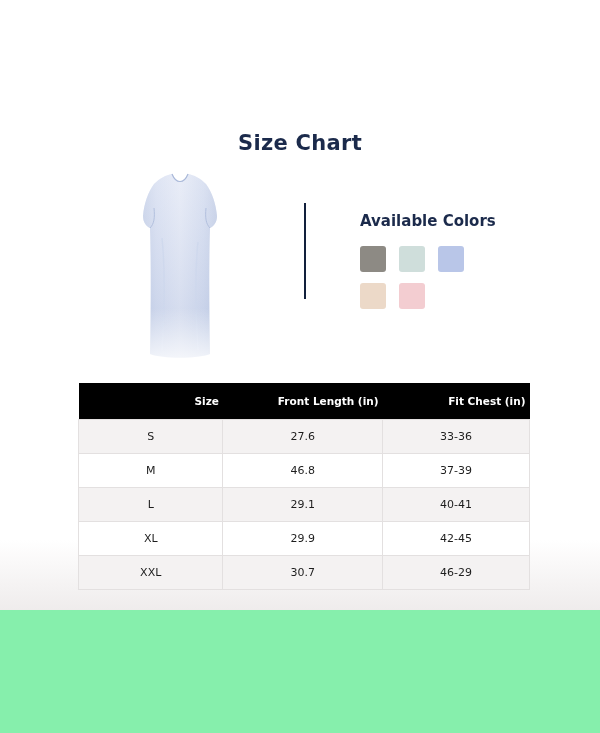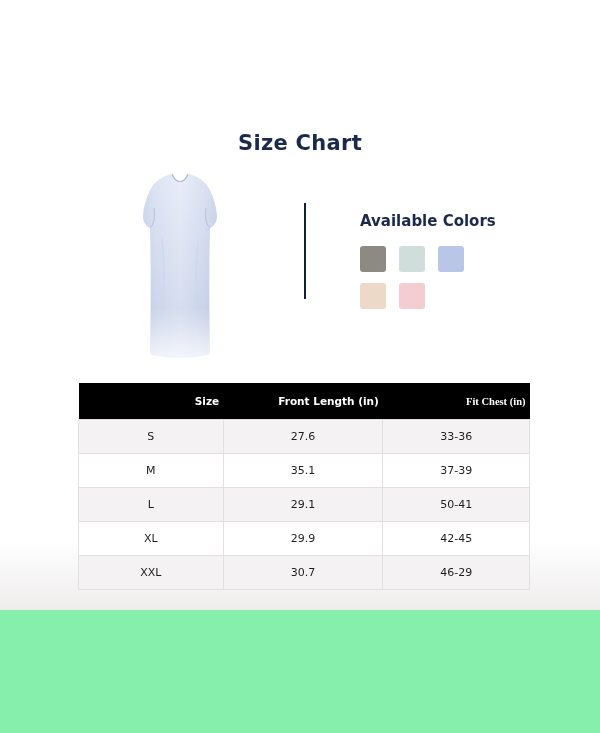--- a/index.html
+++ b/index.html
@@ -136,21 +136,21 @@
     border: 1px solid #e3e0e0;
   }
   .size-table tr.odd td {
     background: #f4f2f2;
   }
   .size-table tr.even td {
     background: #ffffff;
   }
   .col-size { width: 145px; }
   .col-front { width: 160px; }
-  .col-chest { width: 147px; font-family: Liberation Serif, serif; }
+  .col-chest { width: 147px; }
 </style>
 </head>
 <body>
 
 <div class="page">
   <div class="white-panel"></div>
   <div class="panel-fade"></div>
 
   <div class="title">Size Chart</div>
 
@@ -224,27 +224,27 @@
       </tr>
     </thead>
     <tbody>
       <tr class="odd">
         <td>S</td>
         <td>27.6</td>
         <td>33-36</td>
       </tr>
       <tr class="even">
         <td>M</td>
-        <td>35.1</td>
+        <td>46.8</td>
         <td>37-39</td>
       </tr>
       <tr class="odd">
         <td>L</td>
         <td>29.1</td>
-        <td>50-41</td>
+        <td>40-41</td>
       </tr>
       <tr class="even">
         <td>XL</td>
         <td>29.9</td>
         <td>42-45</td>
       </tr>
       <tr class="odd">
         <td>XXL</td>
         <td>30.7</td>
         <td>46-29</td>

